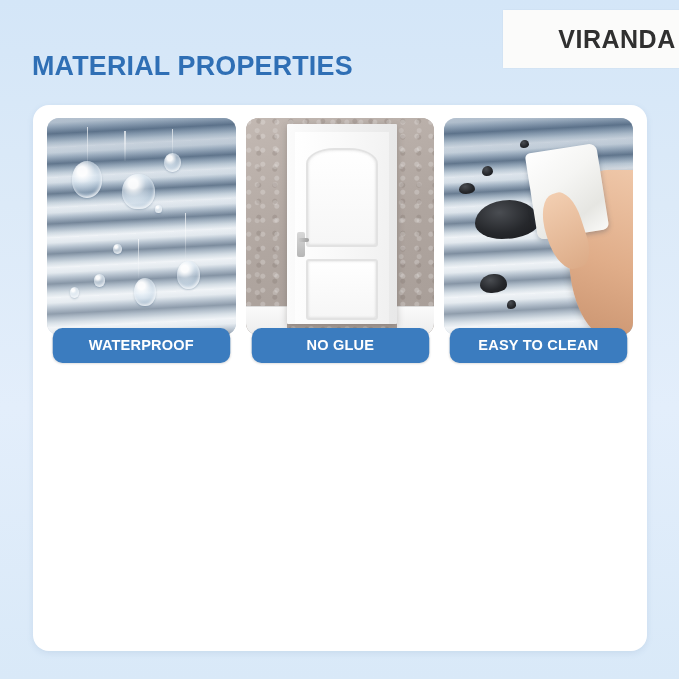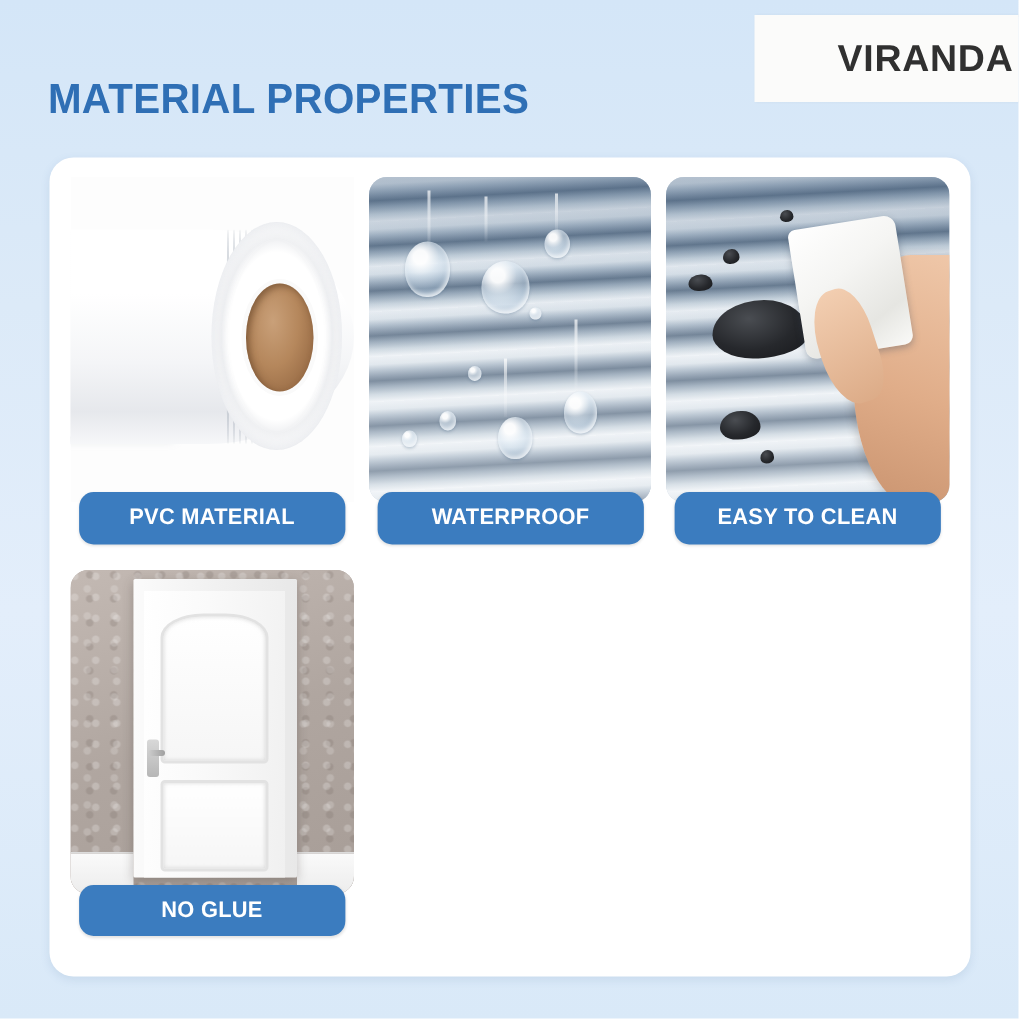--- a/index.html
+++ b/index.html
@@ -336,41 +336,20 @@
 <div id="brand-logo">
   <span class="txt">VIRANDA</span>
 </div>
 
 <div id="page-title">MATERIAL PROPERTIES</div>
 
 <div id="panel"></div>
 
 <div id="feature-grid">
 
-  <div class="card plain">
-    <div class="media">
-      <div class="roll-bg"></div>
-      <div class="roll-sheet"></div>
-      <div class="roll-body"></div>
-      <div class="roll-rings">
-        <i style="right:2%"></i>
-          <i style="right:12%"></i>
-          <i style="right:22%"></i>
-        <i style="right:32%"></i>
-          <i style="right:42%"></i>
-          <i style="right:52%"></i>
-        <i style="right:62%"></i>
-          <i style="right:72%"></i>
-          <i style="right:82%"></i>
-      </div>
-      <div class="roll-end"></div>
-      <div class="roll-core"></div>
-    </div>
-    <div class="caption">PVC MATERIAL</div>
-  </div>
 
 
 
   <div class="card">
     <div class="media">
       <div class="wood"></div>
       <div class="streak" style="left:21%;top:4%;height:18%"></div>
       <div class="streak" style="left:41%;top:6%;height:14%"></div>
       <div class="streak" style="left:66%;top:5%;height:12%"></div>
       <div class="streak" style="left:73%;top:44%;height:22%"></div>
@@ -383,44 +362,44 @@
       <div class="drop" style="left:25%;top:72%;width:6%;height:6%"></div>
       <div class="drop" style="left:12%;top:78%;width:5%;height:5%"></div>
       <div class="drop" style="left:35%;top:58%;width:5%;height:5%"></div>
       <div class="drop" style="left:57%;top:40%;width:4%;height:4%"></div>
     </div>
     <div class="caption">WATERPROOF</div>
   </div>
 
   <div class="card">
     <div class="media">
+      <div class="wall"></div>
+      <div class="baseboard lft"></div>
+      <div class="baseboard rgt"></div>
+      <div class="door-frame">
+        <div class="door-leaf">
+          <div class="door-panel top"></div>
+          <div class="door-panel bot"></div>
+          <div class="door-handle"></div>
+        </div>
+      </div>
+    </div>
+    <div class="caption">NO GLUE</div>
+  </div>
+
+  <div class="card">
+    <div class="media">
       <div class="wood"></div>
       <div class="stain" style="left:16%;top:38%;width:34%;height:18%"></div>
       <div class="stain" style="left:19%;top:72%;width:14%;height:9%"></div>
       <div class="stain" style="left:20%;top:22%;width:6%;height:5%"></div>
       <div class="stain" style="left:40%;top:10%;width:5%;height:4%"></div>
       <div class="stain" style="left:52%;top:23%;width:7%;height:6%"></div>
       <div class="stain" style="left:33%;top:84%;width:5%;height:4%"></div>
       <div class="stain" style="left:8%;top:30%;width:8%;height:5%"></div>
       <div class="clean-hand"></div>
       <div class="cloth"></div>
       <div class="clean-thumb"></div>
     </div>
     <div class="caption">EASY TO CLEAN</div>
   </div>
 
-  <div class="card">
-    <div class="media">
-      <div class="wall"></div>
-      <div class="baseboard lft"></div>
-      <div class="baseboard rgt"></div>
-      <div class="door-frame">
-        <div class="door-leaf">
-          <div class="door-panel top"></div>
-          <div class="door-panel bot"></div>
-          <div class="door-handle"></div>
-        </div>
-      </div>
-    </div>
-    <div class="caption">NO GLUE</div>
-  </div>
-
 </div>
 
 </body></html>

